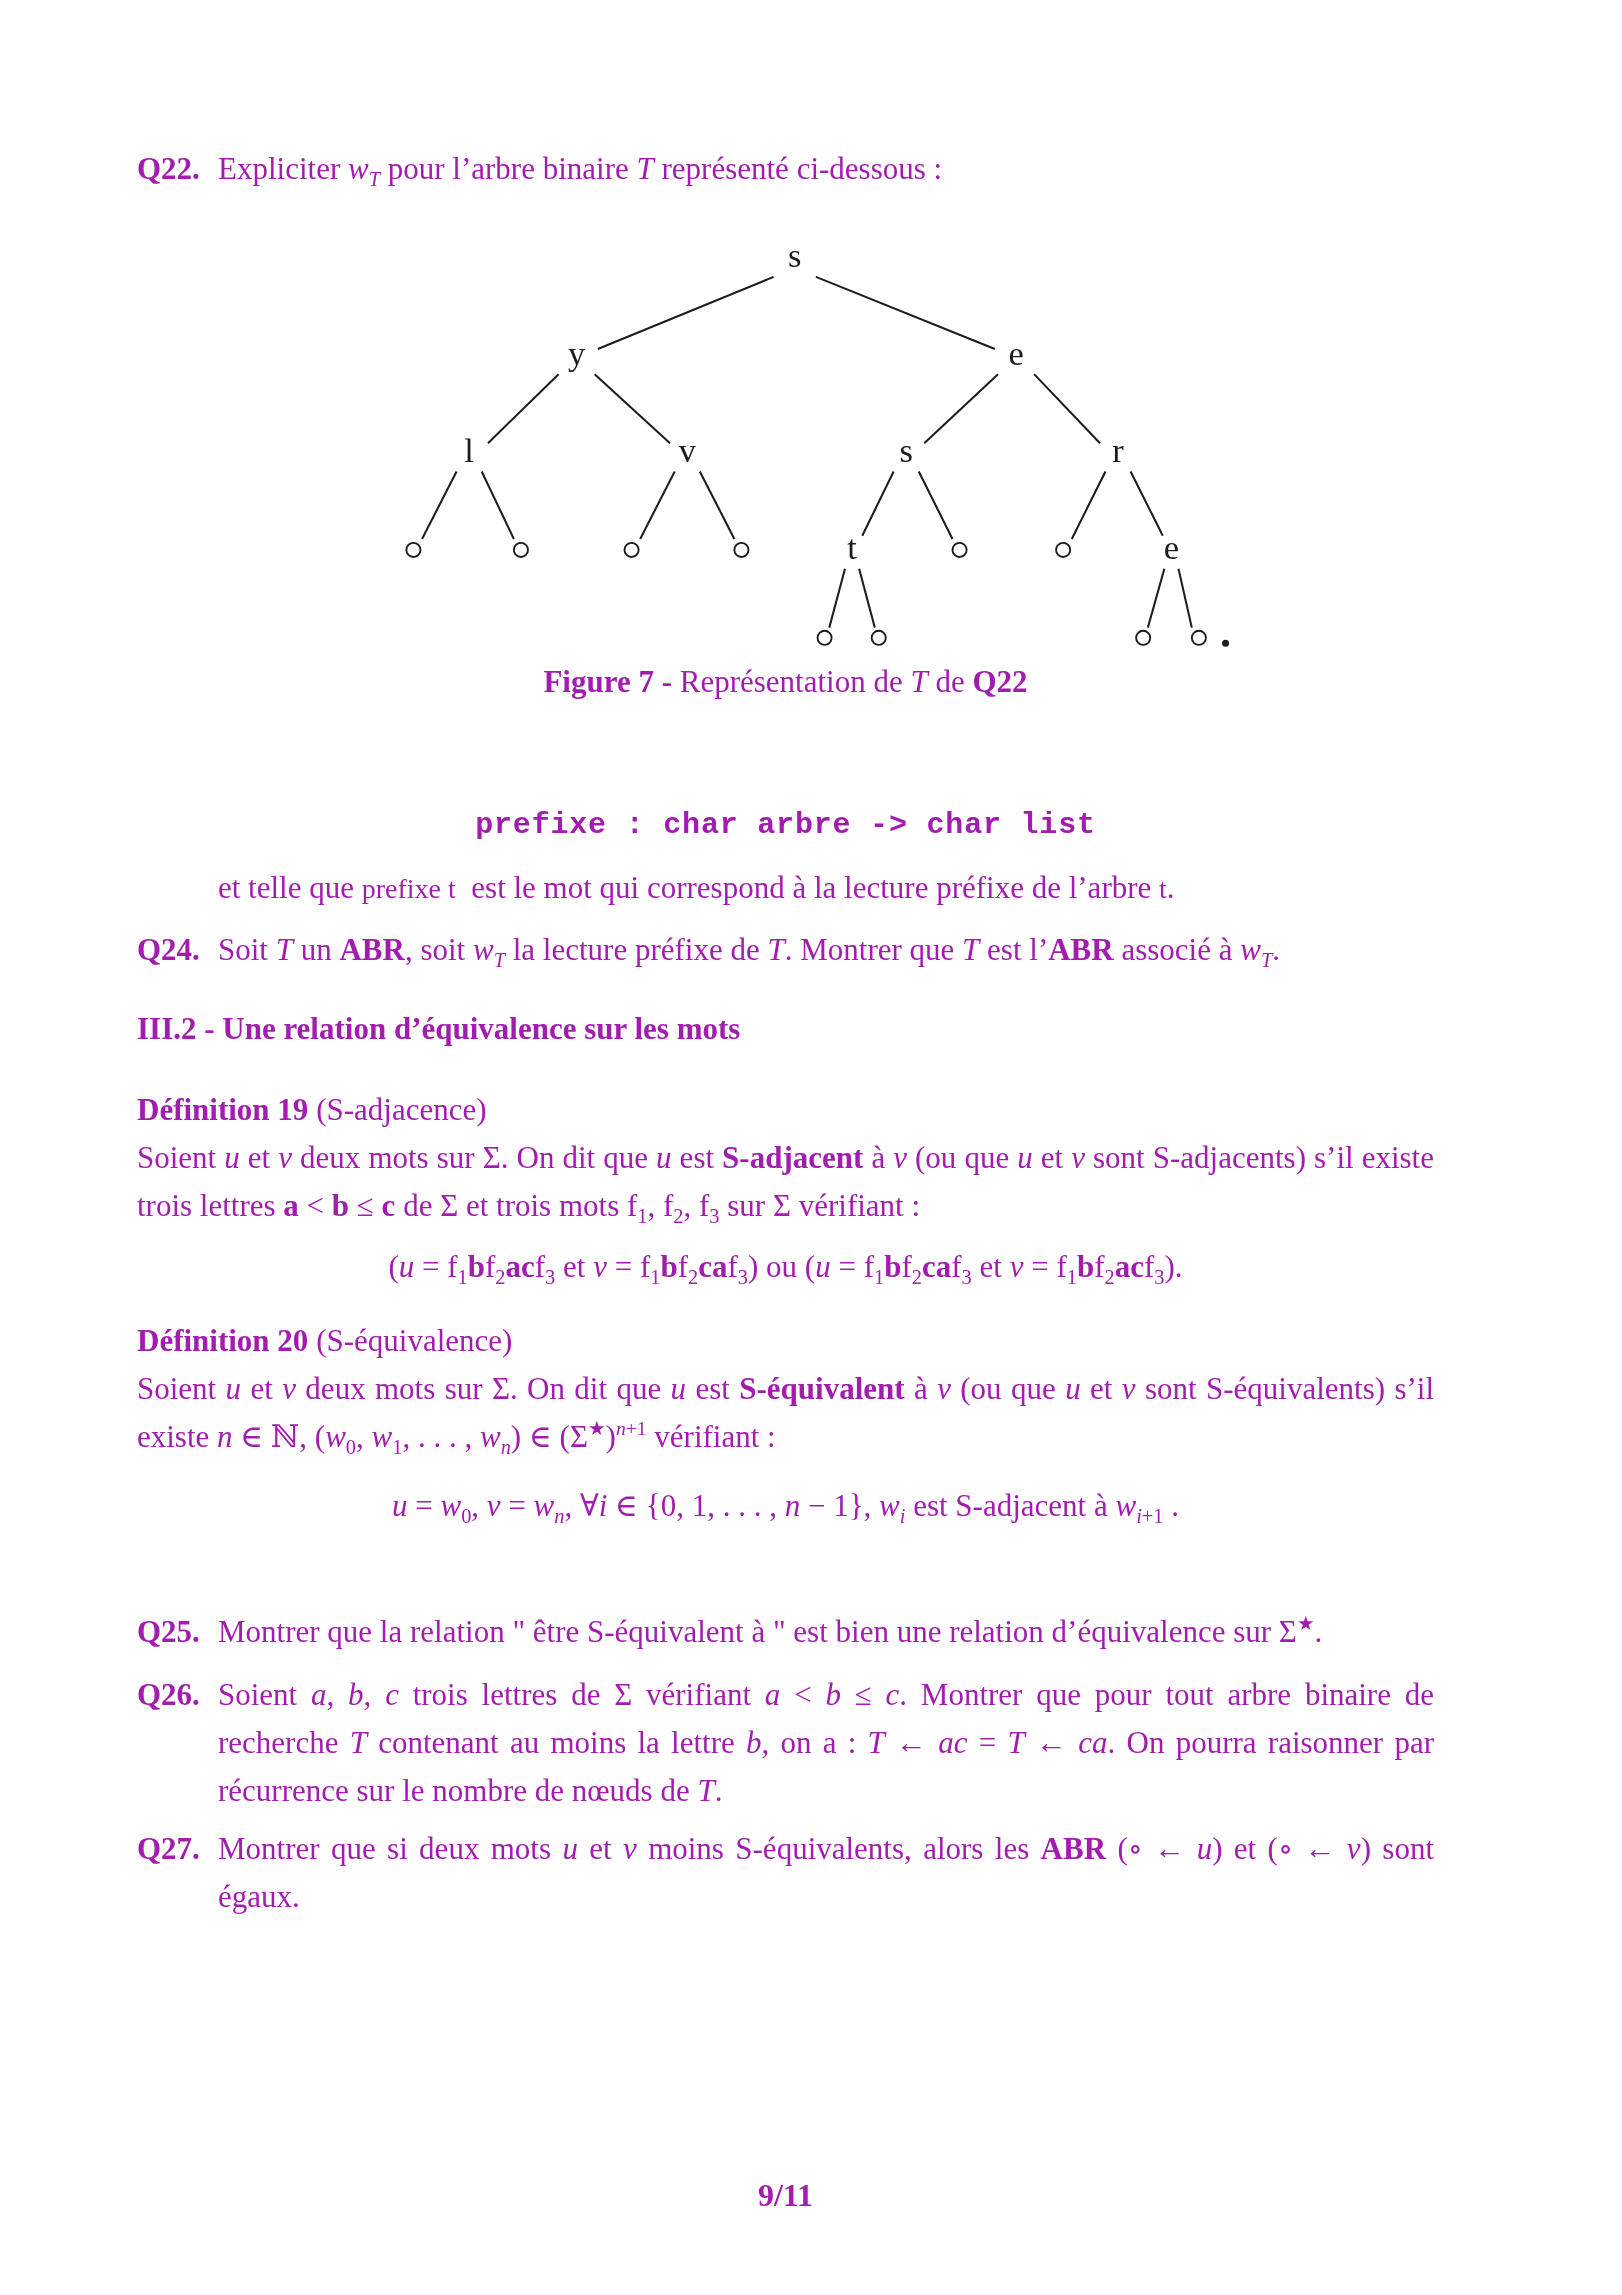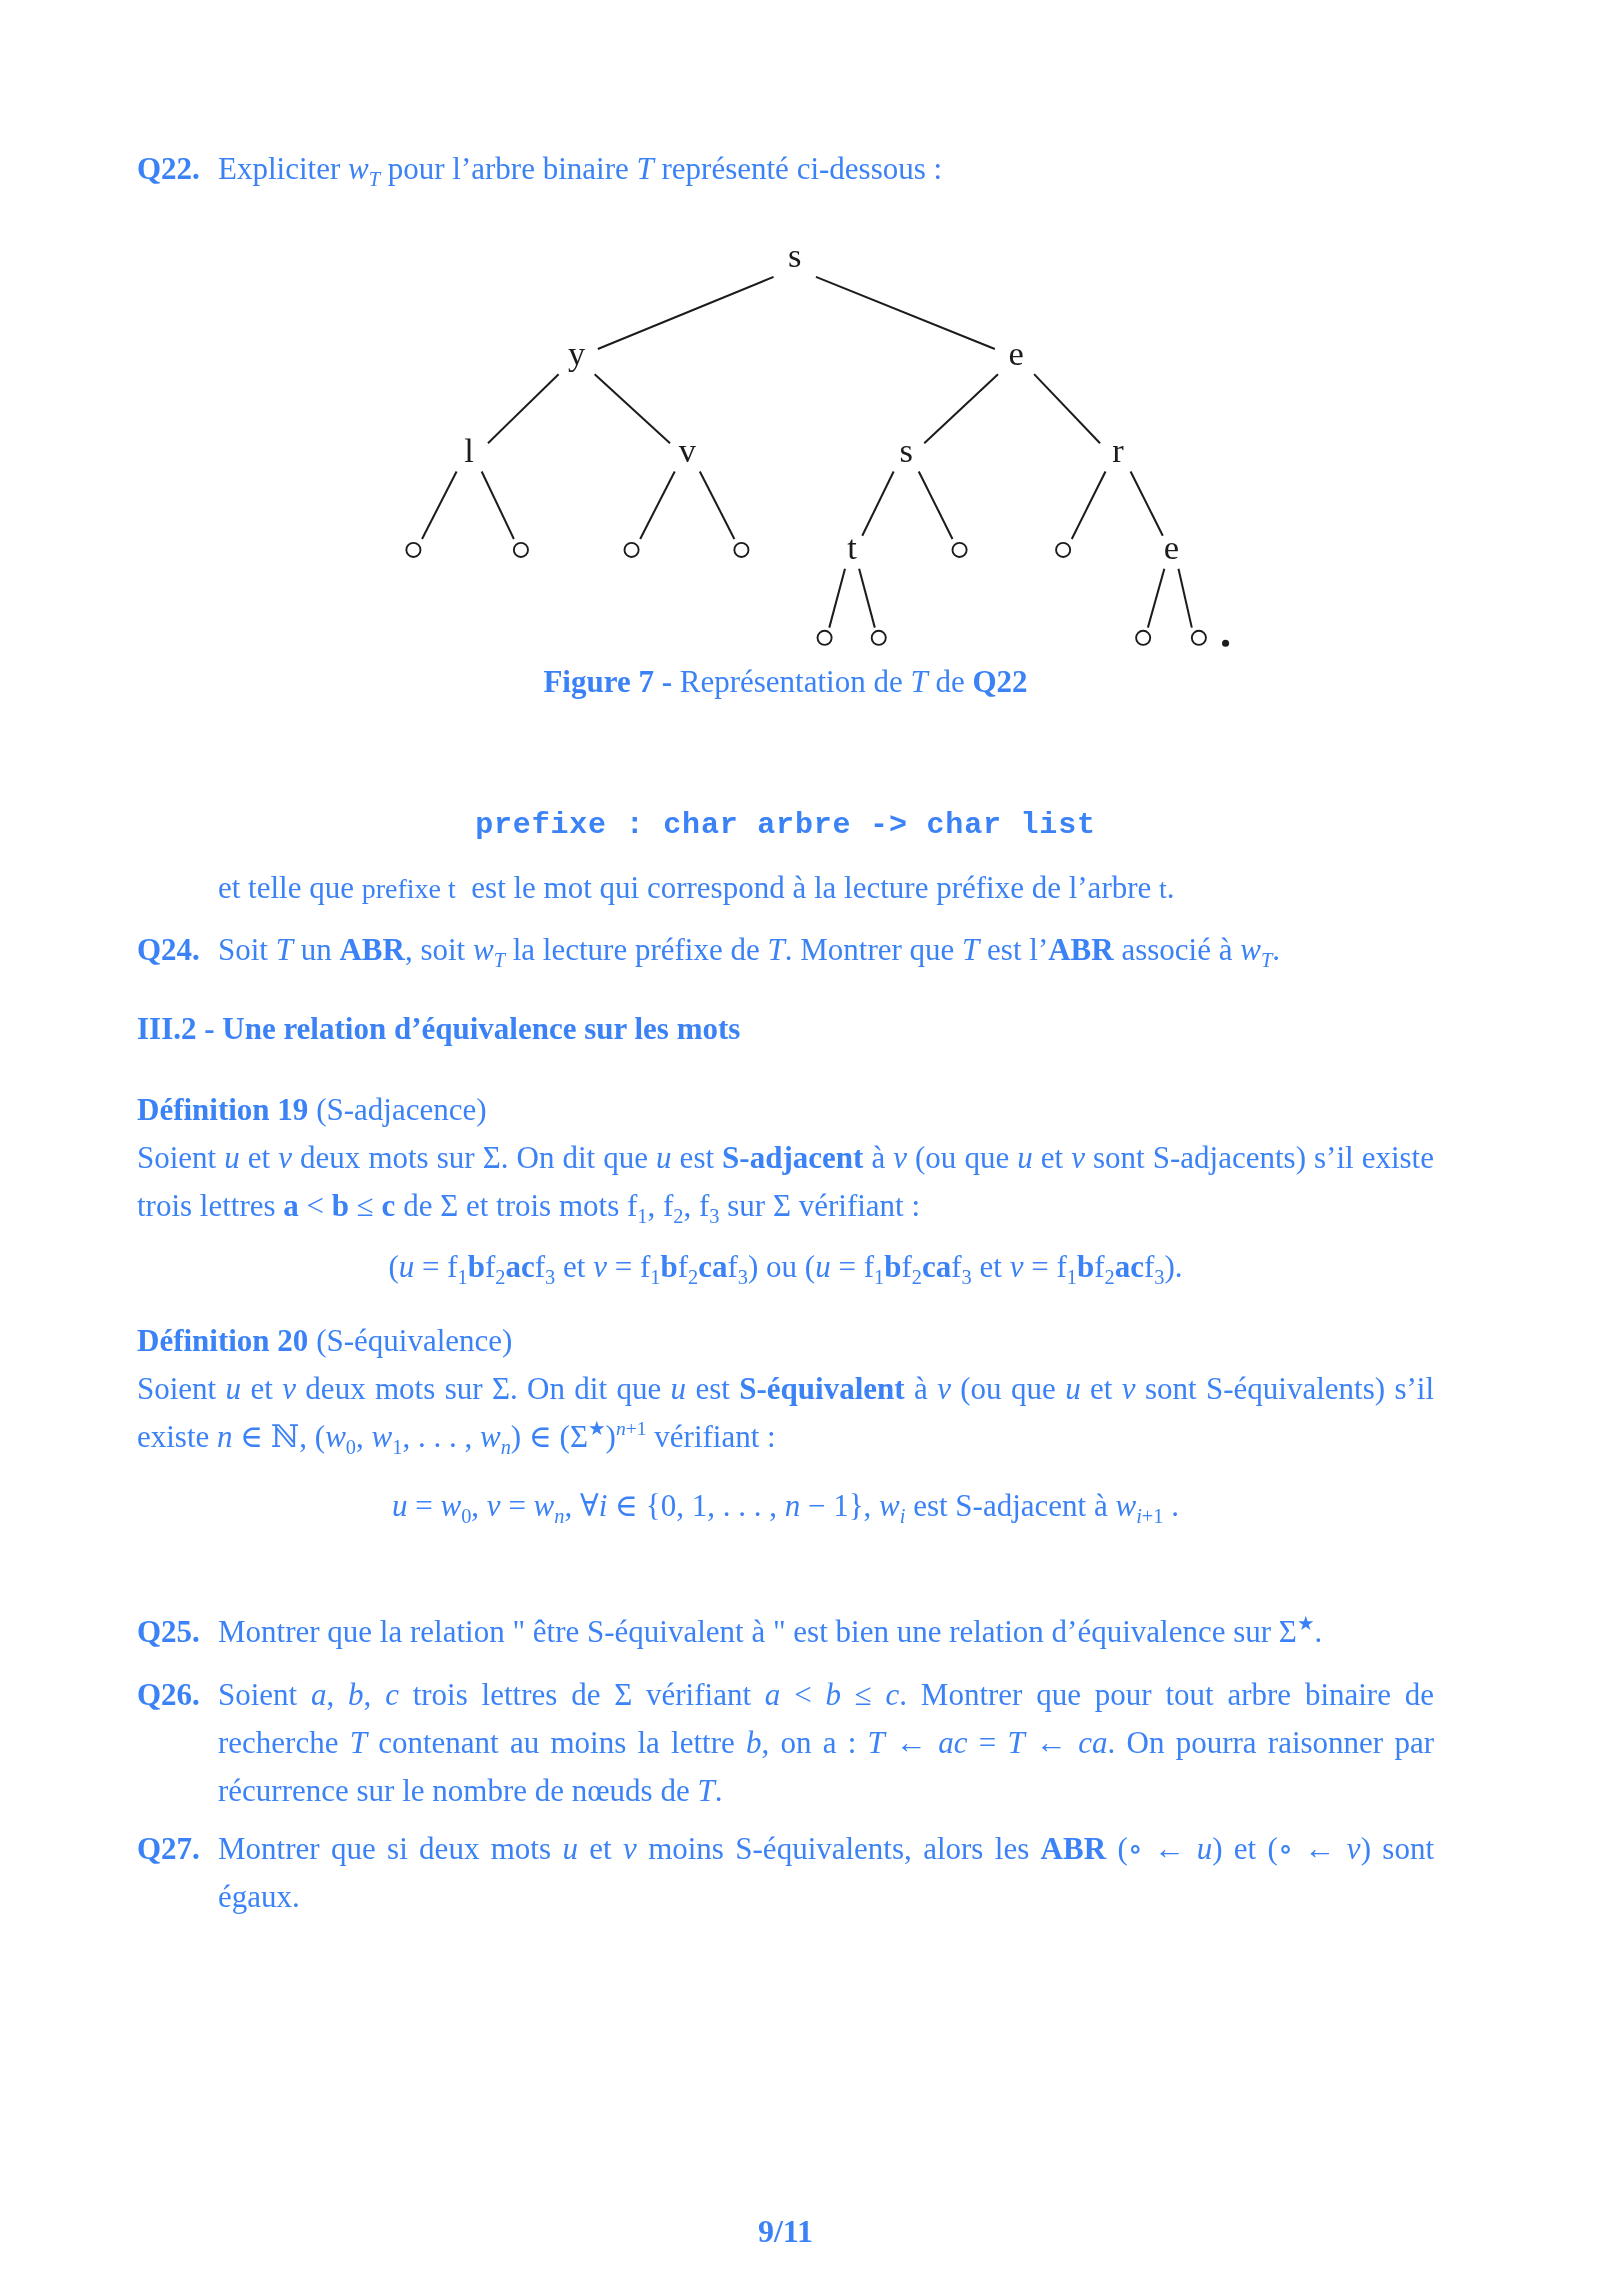--- a/index.html
+++ b/index.html
@@ -1,20 +1,20 @@
 <!DOCTYPE html>
 <html style="font-size:12.6px"><head>
 <meta charset="utf-8">
 <style>
   html,body{margin:0;padding:0;background:#ffffff;}
   .page{
     position:relative;
     width:1569px;height:2295px;
     background:#ffffff;
-    color:#3b82f6;
+    color:#a21caf;
     font-family:"Liberation Serif","DejaVu Serif",serif;
     font-size:31px;line-height:48px;
     overflow:hidden;
   }
   .abs{position:absolute;left:137px;right:135px;}
   .q{position:absolute;left:137px;right:135px;}
   .q .lbl{position:absolute;left:0;top:0;font-weight:700;}
   .q .txt{margin-left:81px;text-align:justify;}
   .center{text-align:center;}
   .just{text-align:justify;}
@@ -119,16 +119,16 @@
   <div class="q" style="top:1671px;">
     <span class="lbl">Q26.</span>
     <div class="txt"><span>Soient </span><span class="i">a</span><span>, </span><span class="i">b</span><span>, </span><span class="i">c</span><span> trois lettres de Σ vérifiant </span><span class="i">a</span><span> &lt; </span><span class="i">b</span><span> ≤ </span><span class="i">c</span><span>. Montrer que pour tout arbre binaire de recherche </span><span class="i">T</span><span> contenant au moins la lettre </span><span class="i">b</span><span>, on a : </span><span class="i">T</span><span> ← </span><span class="i">ac</span><span> = </span><span class="i">T</span><span> ← </span><span class="i">ca</span><span>. On pourra raisonner par récurrence sur le nombre de nœuds de </span><span class="i">T</span><span>.</span></div>
   </div>
 
   <div class="q" style="top:1825px;">
     <span class="lbl">Q27.</span>
     <div class="txt"><span>Montrer que si deux mots </span><span class="i">u</span><span> et </span><span class="i">v</span><span> moins S-équivalents, alors les </span><span class="b">ABR</span><span> (∘ ← </span><span class="i">u</span><span>) et (∘ ← </span><span class="i">v</span><span>) sont égaux.</span></div>
   </div>
 
-  <div class="abs center footer" style="top:2171px;margin-top:36px;">9/11</div>
+  <div class="abs center footer" style="top:2171px;">9/11</div>
 
 </div>
 
 
 </body></html>

